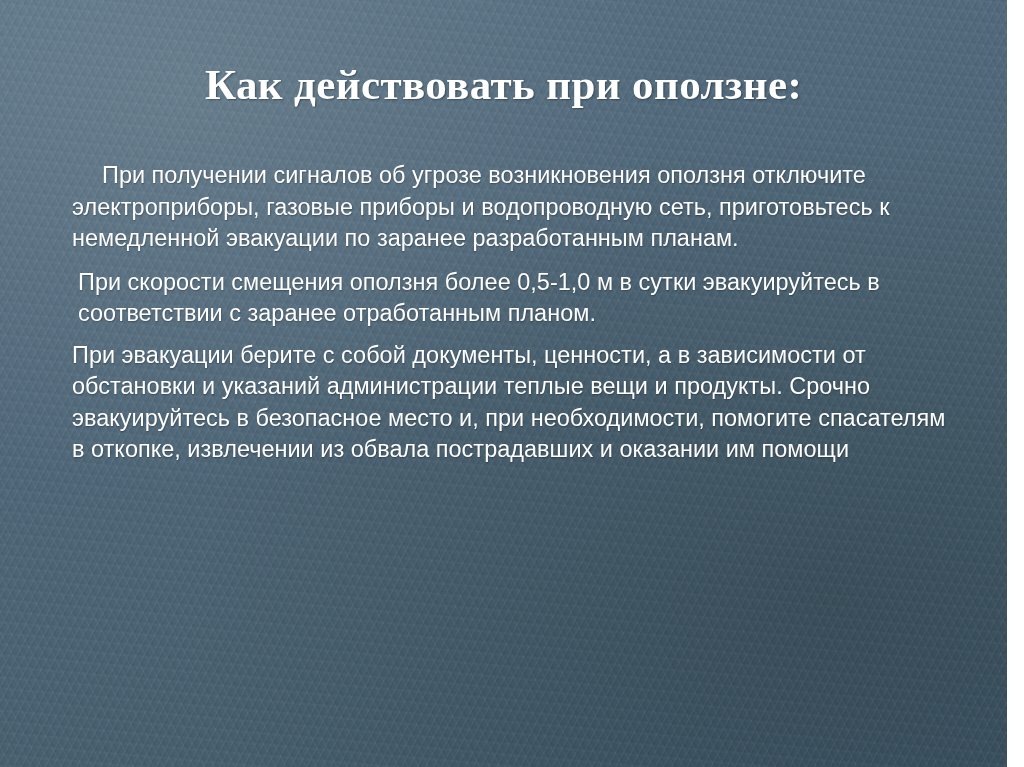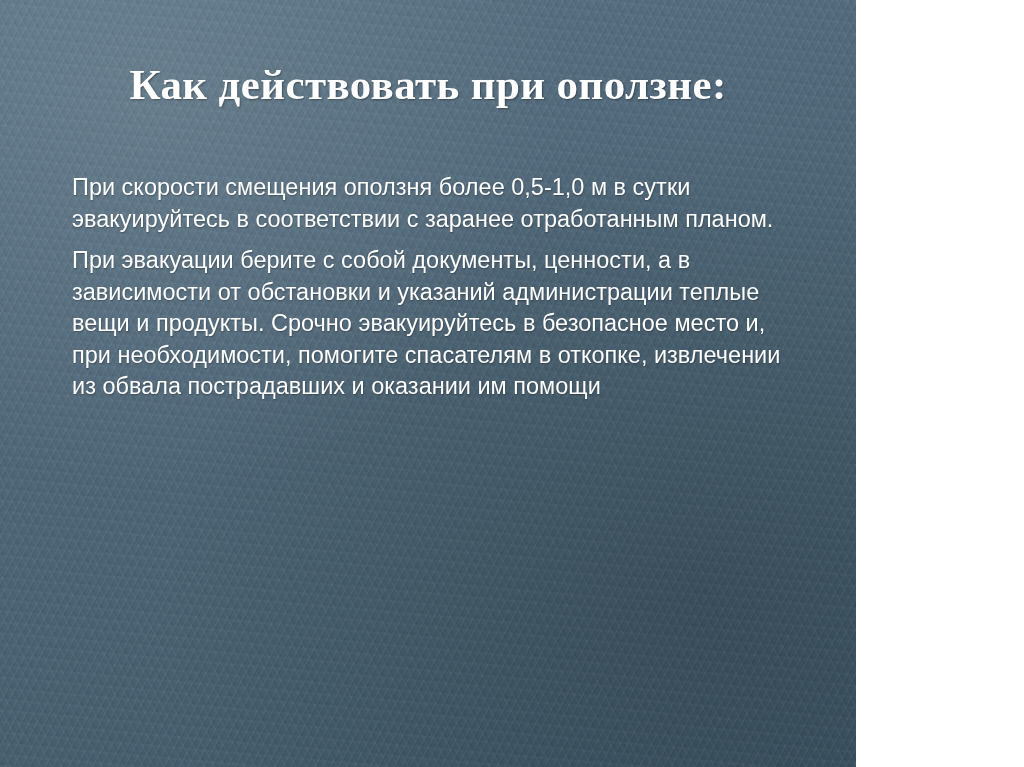--- a/index.html
+++ b/index.html
@@ -7,21 +7,21 @@
     padding: 0;
   }
   body {
     width: 1024px;
     height: 767px;
     overflow: hidden;
     font-family: "Liberation Sans", sans-serif;
   }
   .slide {
     position: relative;
-    width: 856px;
+    width: 1007px;
     height: 767px;
     background-color: #4a6274;
     background-image:
       radial-gradient(ellipse at 18% 12%, rgba(255,255,255,0.10) 0%, rgba(255,255,255,0) 42%),
       radial-gradient(ellipse at 82% 78%, rgba(0,0,0,0.16) 0%, rgba(0,0,0,0) 55%),
       repeating-linear-gradient(118deg, rgba(255,255,255,0.035) 0px, rgba(255,255,255,0.035) 1px, rgba(0,0,0,0.03) 2px, rgba(0,0,0,0.03) 3px, rgba(255,255,255,0.0) 4px, rgba(255,255,255,0.0) 7px),
       repeating-linear-gradient(62deg, rgba(255,255,255,0.028) 0px, rgba(255,255,255,0.028) 1px, rgba(0,0,0,0.025) 2px, rgba(0,0,0,0.025) 4px, rgba(255,255,255,0.0) 5px, rgba(255,255,255,0.0) 9px),
       repeating-linear-gradient(5deg, rgba(255,255,255,0.02) 0px, rgba(255,255,255,0.02) 2px, rgba(0,0,0,0.02) 3px, rgba(0,0,0,0.02) 5px, rgba(255,255,255,0.0) 6px, rgba(255,255,255,0.0) 11px),
       linear-gradient(160deg, #5a7486 0%, #51697b 35%, #47606f 70%, #3e5666 100%);
     box-sizing: border-box;
@@ -48,28 +48,29 @@
   .para {
     color: #ffffff;
     font-size: 23.5px;
     line-height: 31.5px;
     margin: 0 0 10px 0;
     text-shadow: 0.5px 0.5px 1.5px rgba(0,0,0,0.3);
     white-space: pre-wrap;
   }
   .para.p1 { text-indent: 30px; }
   .para.p2 { text-indent: 8px; }
-  .para.p3 { margin-top: 12px; }
+  .para.p3 { margin-top: 12px; margin-left: 6px; }
   .para.p4 { margin-top: 8px; }
 </style>
 </head>
 <body>
 
 <div class="slide">
 
   <div class="slide-title">Как действовать при оползне:</div>
 
   <div class="body-block">
+    <p class="para p1">При получении сигналов об угрозе возникновения оползня отключите электроприборы, газовые приборы и водопроводную сеть, приготовьтесь к немедленной эвакуации по заранее разработанным планам.</p>
     <p class="para p3">При скорости смещения оползня более 0,5-1,0 м в сутки эвакуируйтесь в соответствии с заранее отработанным планом.</p>
     <p class="para p4">При эвакуации берите с собой документы, ценности, а в зависимости от обстановки и указаний администрации теплые вещи и продукты. Срочно эвакуируйтесь в безопасное место и, при необходимости, помогите спасателям в откопке, извлечении из обвала пострадавших и оказании им помощи</p>
   </div>
 
 </div>
 
 </body></html>

